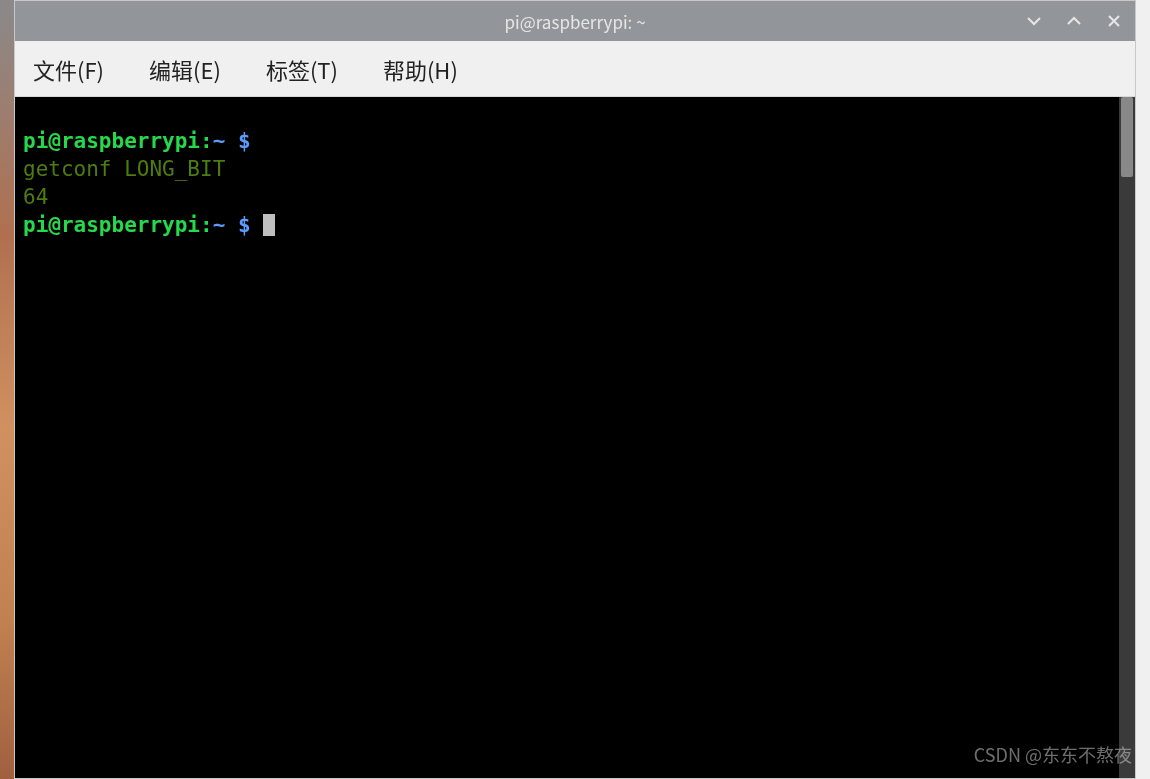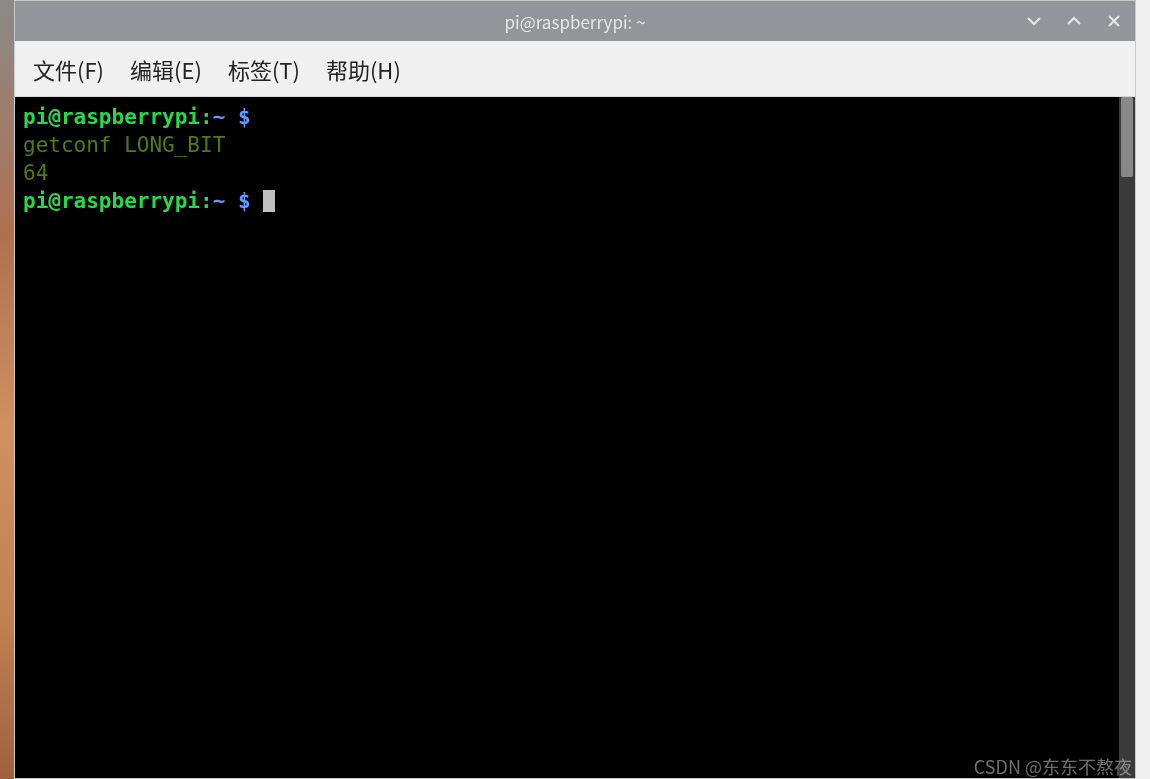--- a/index.html
+++ b/index.html
@@ -60,40 +60,41 @@
       color: #e6e6e6;
     }
     .tb-btn svg { width: 16px; height: 16px; }
     .menubar {
       height: 56px;
       background: #f0f0f0;
       border-bottom: 1px solid #d8d8d8;
       display: flex;
       align-items: center;
       padding: 0 18px;
-      gap: 26px;
+      gap: 45px;
       color: #222;
       font-size: 22px;
     }
     .menu-item { cursor: pointer; user-select: none; }
     .terminal-wrap {
       flex: 1;
       display: flex;
       background: #000;
     }
     .terminal {
       flex: 1;
       background: #000;
       color: #bfbfbf;
       font-family: "DejaVu Sans Mono", "Liberation Mono", monospace;
       font-size: 21px;
       line-height: 28px;
       padding: 6px 6px 6px 8px;
       white-space: pre;
       overflow: hidden;
+      margin-top: 24px;
     }
     .prompt-user { color: #26d94b; font-weight: bold; }
     .prompt-colon { color: #26d94b; font-weight: bold; }
     .prompt-path { color: #5c9cff; font-weight: bold; }
     .prompt-symbol { color: #5c9cff; font-weight: bold; }
     .term-output { color: #4d7c0f; }
     .cursor-block {
       display: inline-block;
       width: 12px;
       height: 22px;
@@ -110,21 +111,21 @@
       top: 0;
       left: 2px;
       width: 12px;
       height: 80px;
       background: #888;
       border-radius: 2px;
     }
     .watermark {
       position: absolute;
       right: 18px;
-      bottom: 0;
+      bottom: 12px;
       color: rgba(200,200,200,0.55);
       font-size: 18px;
       pointer-events: none;
       user-select: none;
     }
   </style>
 </head>
 <body>
 
 <div class="desktop-sliver"></div>

